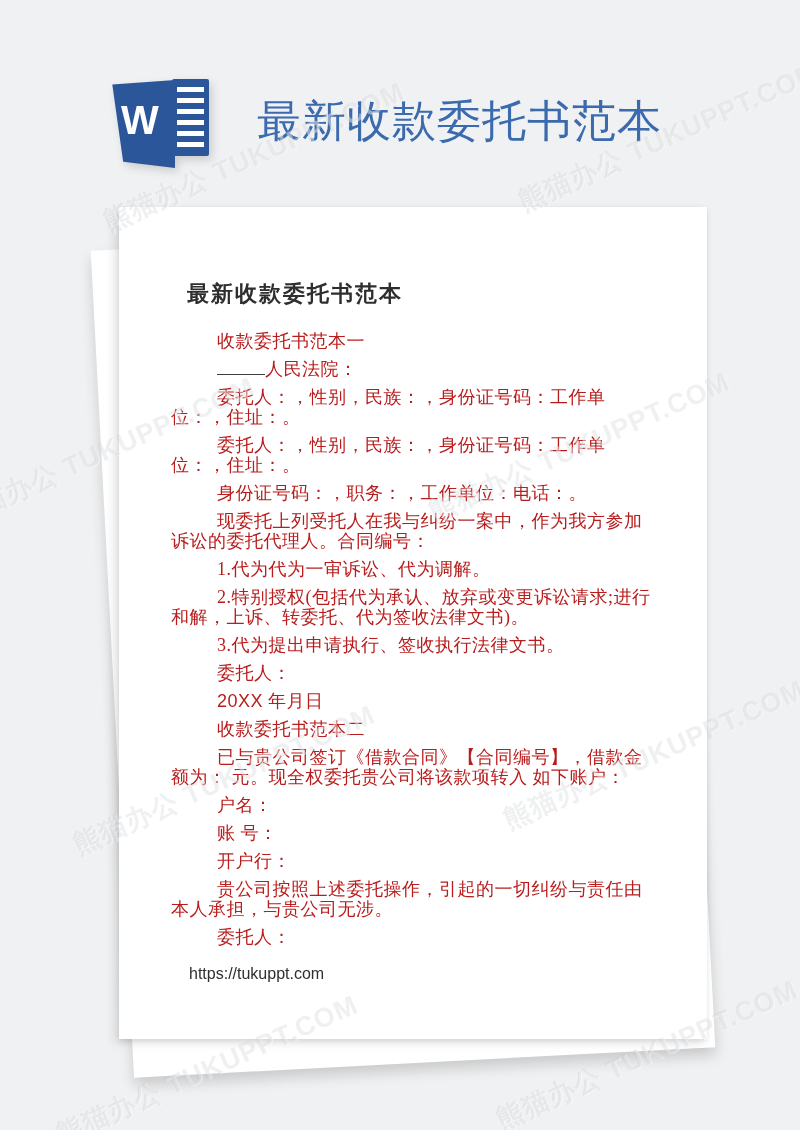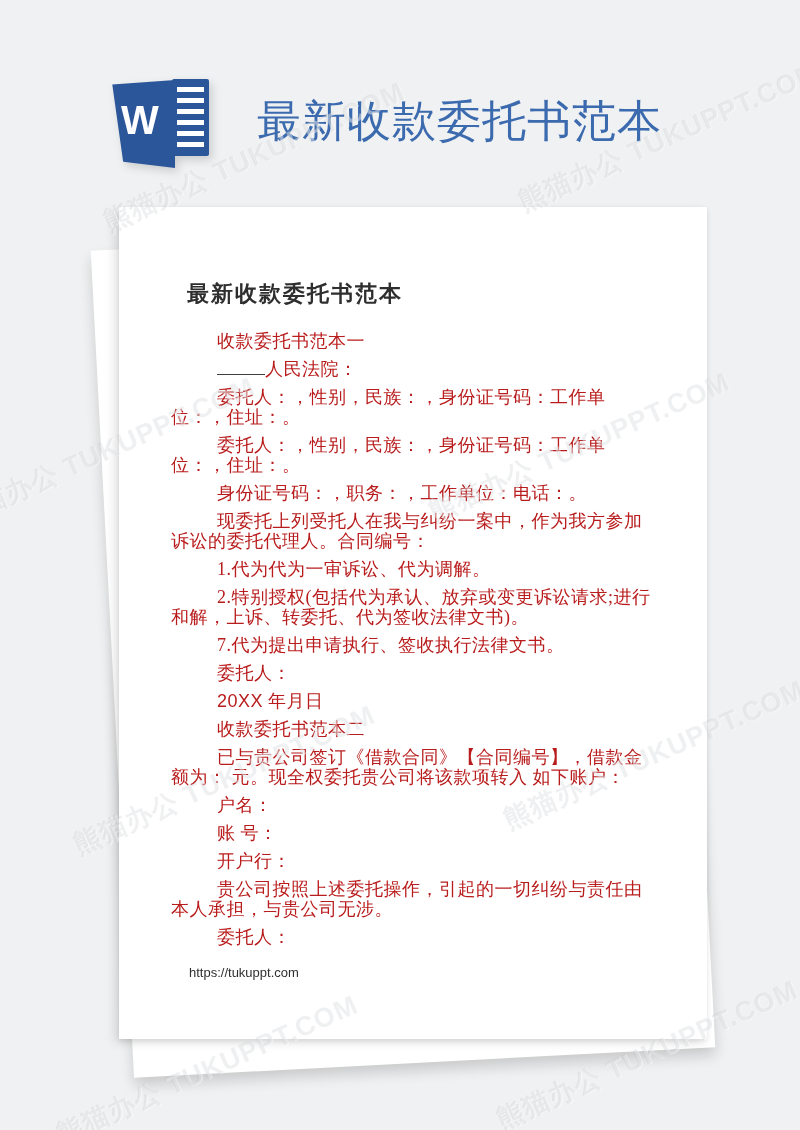--- a/index.html
+++ b/index.html
@@ -78,21 +78,21 @@
     color: #b91c1c; letter-spacing: 0.5px;
   }
   .blank-underline {
     display: inline-block; width: 48px; height: 13px;
     border-bottom: 1px solid #3e3e3e;
     vertical-align: baseline;
   }
   .num-sans { font-family: "Liberation Sans", sans-serif; text-align: right; }
   .doc-footer {
     margin: 18px 0 0 22px;
-    font-size: 13px; color: #2f2f2f;
+    font-size: 16px; color: #2f2f2f;
     font-family: "Liberation Sans", sans-serif;
   }
 
   
   .wm {
     position: absolute;
     white-space: nowrap;
     font-family: "Liberation Sans", sans-serif;
     font-weight: bold; font-size: 27px; letter-spacing: 1px;
     color: rgba(148,152,160,0.15);
@@ -132,21 +132,21 @@
   <p>收款委托书范本一</p>
 
   <p><span class="blank-underline"></span><span>人民法院：</span></p>
 
   <p>委托人：，性别，民族：，身份证号码：工作单位：，住址：。</p>
   <p>委托人：，性别，民族：，身份证号码：工作单位：，住址：。</p>
   <p>身份证号码：，职务：，工作单位：电话：。</p>
   <p>现委托上列受托人在我与纠纷一案中，作为我方参加诉讼的委托代理人。合同编号：</p>
   <p>1.代为代为一审诉讼、代为调解。</p>
   <p>2.特别授权(包括代为承认、放弃或变更诉讼请求;进行和解，上诉、转委托、代为签收法律文书)。</p>
-  <p>7.代为提出申请执行、签收执行法律文书。</p>
+  <p>3.代为提出申请执行、签收执行法律文书。</p>
   <p>委托人：</p>
 
   <p><span class="num-sans">20XX</span><span> 年月日</span></p>
 
   <p>收款委托书范本二</p>
   <p>已与贵公司签订《借款合同》【合同编号】，借款金额为： 元。现全权委托贵公司将该款项转入 如下账户：</p>
   <p>户名：</p>
   <p>账 号：</p>
   <p>开户行：</p>
   <p>贵公司按照上述委托操作，引起的一切纠纷与责任由本人承担，与贵公司无涉。</p>

